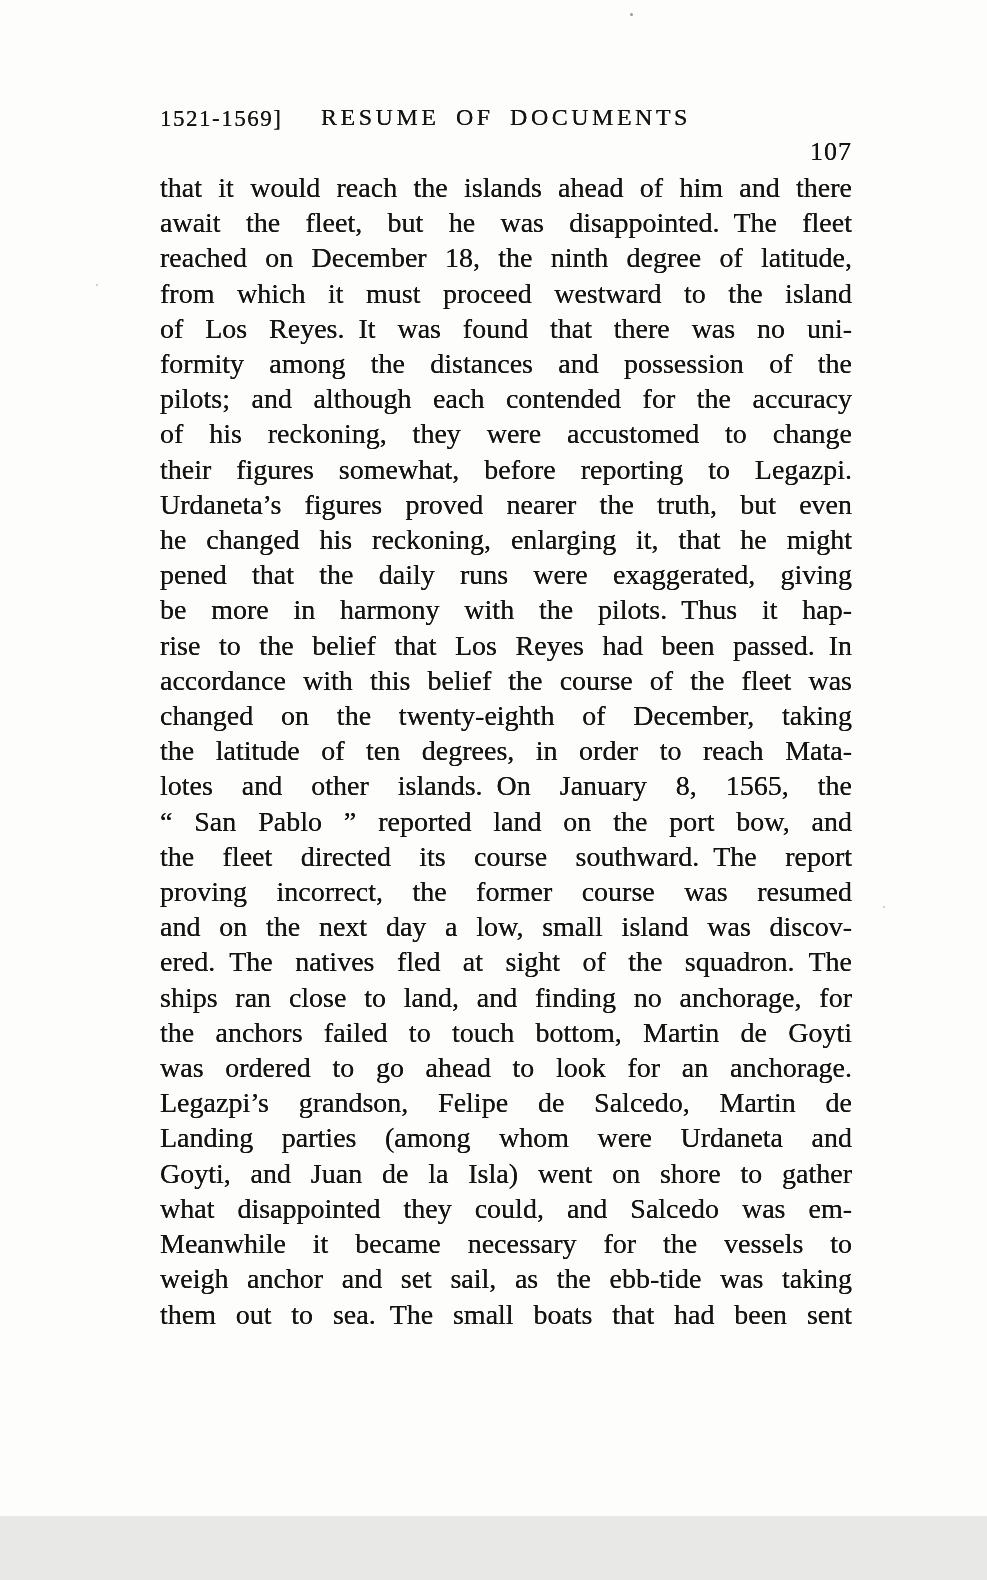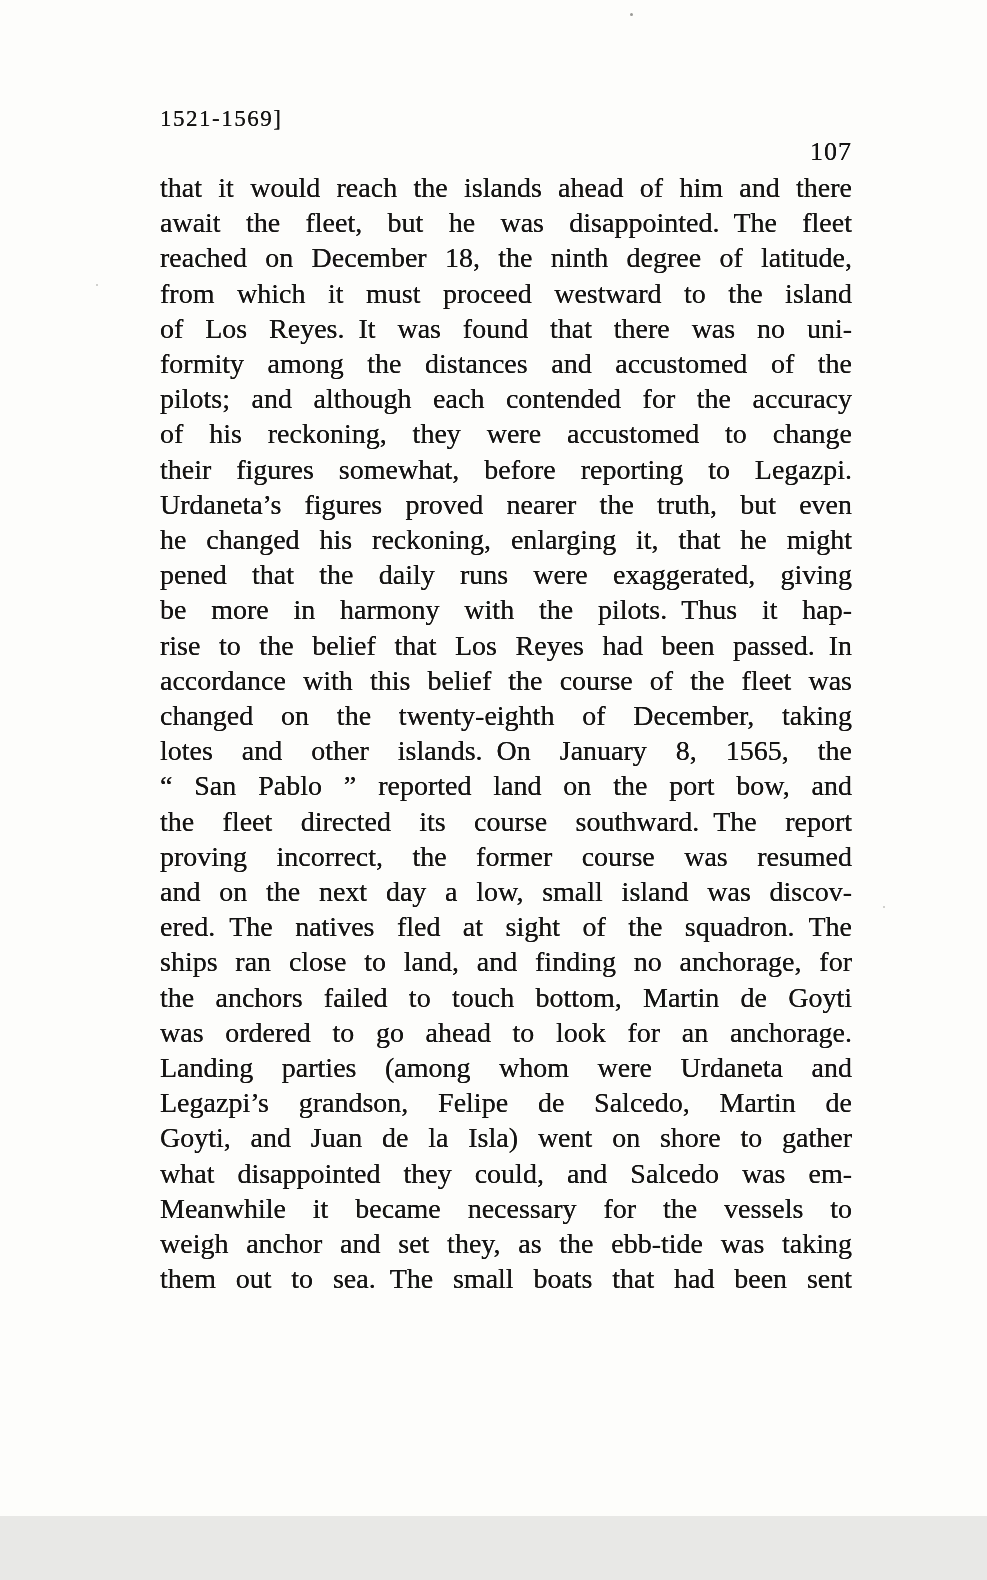--- a/index.html
+++ b/index.html
@@ -71,55 +71,57 @@
   .speck-2 { left: 96px;  top: 284px; width: 2px; height: 2px; opacity: .6; }
   .speck-3 { left: 883px; top: 906px; width: 2px; height: 2px; opacity: .6; }
   .speck-4 { left: 271px; top: 1516px; width: 3px; height: 2px; opacity: .55; }
 </style>
 </head>
 <body>
 
 <div class="page">
   <div class="header">
     <span class="h-left">1521-1569]</span>
+    <span class="h-center">RESUME OF DOCUMENTS</span>
     <span class="h-right">107</span>
   </div>
 
   <div class="body-text">
       <span class="line">that it would reach the islands ahead of him and there</span>
       <span class="line">await the fleet, but he was disappointed. The fleet</span>
       <span class="line">reached on December 18, the ninth degree of latitude,</span>
       <span class="line">from which it must proceed westward to the island</span>
       <span class="line">of Los Reyes. It was found that there was no uni-</span>
-      <span class="line">formity among the distances and accustomed of the</span>
+      <span class="line">formity among the distances and possession of the</span>
       <span class="line">pilots; and although each contended for the accuracy</span>
       <span class="line">of his reckoning, they were accustomed to change</span>
       <span class="line">their figures somewhat, before reporting to Legazpi.</span>
       <span class="line">Urdaneta’s figures proved nearer the truth, but even</span>
       <span class="line">he changed his reckoning, enlarging it, that he might</span>
       <span class="line">pened that the daily runs were exaggerated, giving</span>
       <span class="line">be more in harmony with the pilots. Thus it hap-</span>
       <span class="line">rise to the belief that Los Reyes had been passed. In</span>
       <span class="line">accordance with this belief the course of the fleet was</span>
       <span class="line">changed on the twenty-eighth of December, taking</span>
+      <span class="line">the latitude of ten degrees, in order to reach Mata-</span>
       <span class="line">lotes and other islands. On January 8, 1565, the</span>
       <span class="line">“ San Pablo ” reported land on the port bow, and</span>
       <span class="line">the fleet directed its course southward. The report</span>
       <span class="line">proving incorrect, the former course was resumed</span>
       <span class="line">and on the next day a low, small island was discov-</span>
       <span class="line">ered. The natives fled at sight of the squadron. The</span>
       <span class="line">ships ran close to land, and finding no anchorage, for</span>
       <span class="line">the anchors failed to touch bottom, Martin de Goyti</span>
       <span class="line">was ordered to go ahead to look for an anchorage.</span>
+      <span class="line">Legazpi’s grandson, Felipe de Salcedo, Martin de</span>
       <span class="line">Landing parties (among whom were Urdaneta and</span>
-      <span class="line">Legazpi’s grandson, Felipe de Salcedo, Martin de</span>
       <span class="line">Goyti, and Juan de la Isla) went on shore to gather</span>
       <span class="line">what disappointed they could, and Salcedo was em-</span>
       <span class="line">Meanwhile it became necessary for the vessels to</span>
-      <span class="line">weigh anchor and set they, as the ebb-tide was taking</span>
+      <span class="line">weigh anchor and set sail, as the ebb-tide was taking</span>
       <span class="line">them out to sea. The small boats that had been sent</span>
     </div>
 
   <div class="speck speck-1"></div>
   <div class="speck speck-2"></div>
   <div class="speck speck-3"></div>
   <div class="speck speck-4"></div>
 </div>
 
 </body></html>

